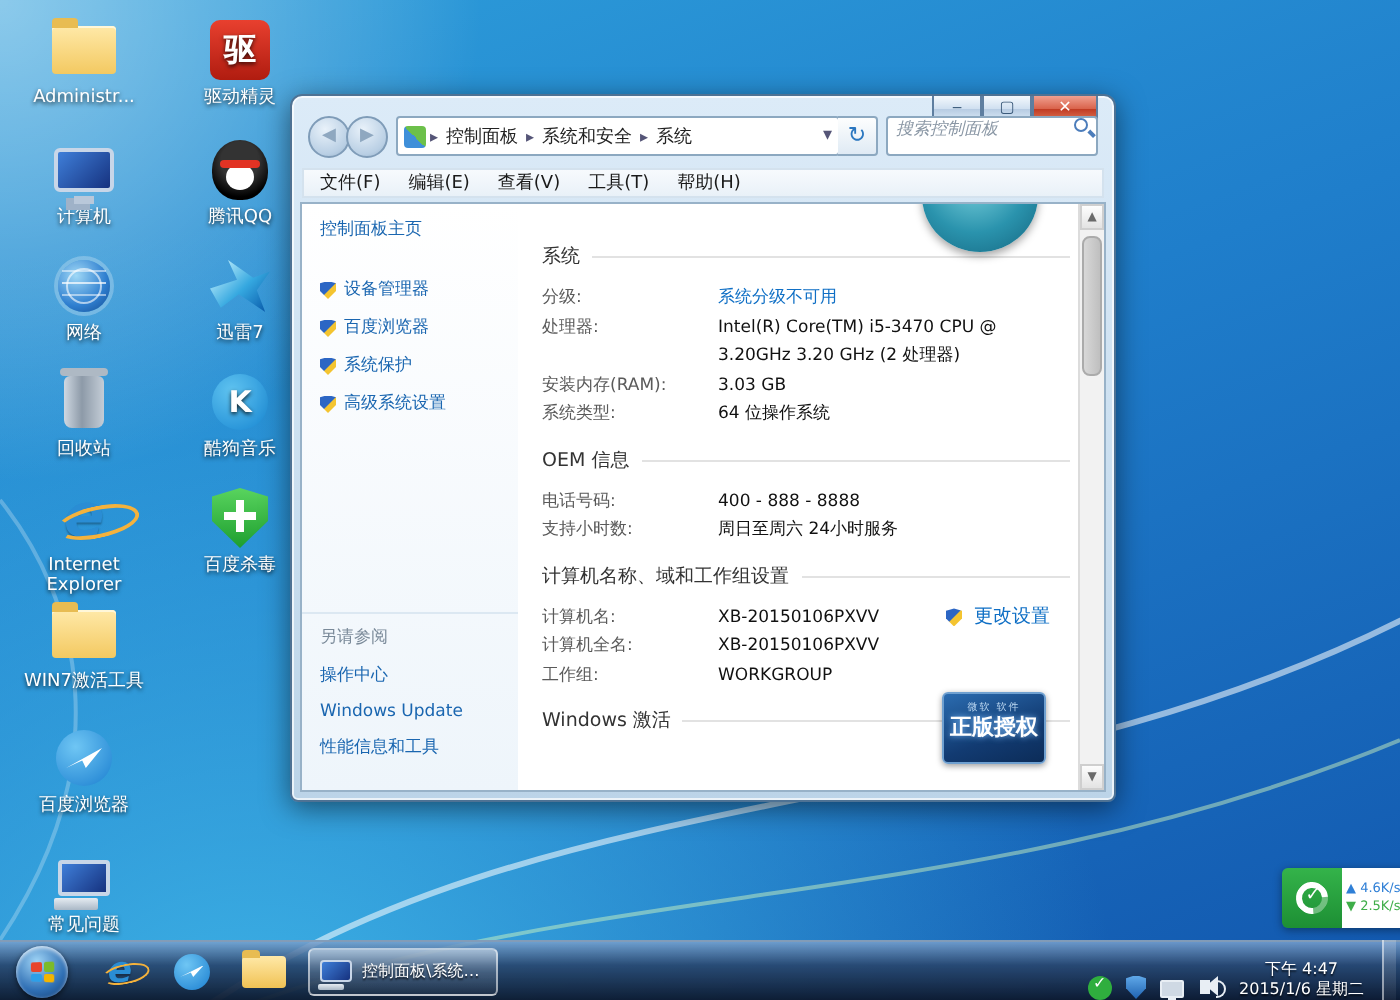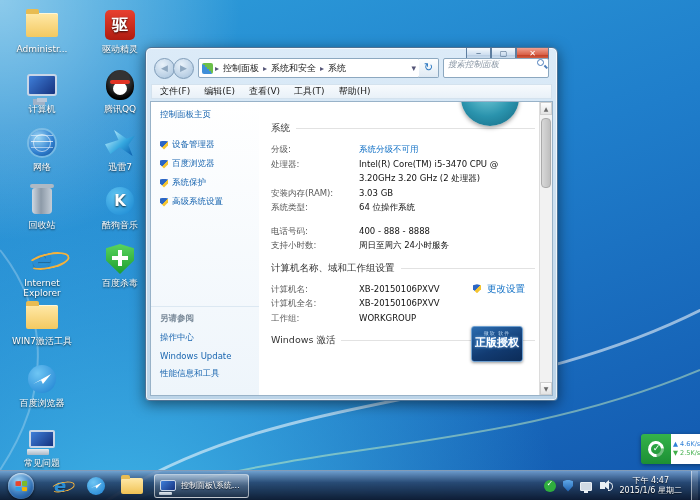--- a/index.html
+++ b/index.html
@@ -67,21 +67,21 @@
   .searchbox .spring { flex:1; }
   .mag { width:7px; height:7px; border:1.5px solid #4c7dbb; border-radius:50%; position:relative; }
   .mag:after { content:""; position:absolute; left:6px; top:6px; width:4px; height:1.5px; background:#4c7dbb; transform:rotate(45deg); }
   .menubar { position:absolute; top:36px; left:5px; right:5px; height:15px; background:linear-gradient(#f7fafd,#e9f1f8); border:1px solid #d4e2ee; display:flex; gap:14px; align-items:center; padding:0 8px; font-size:9px; color:#1a1a1a; }
   .client { position:absolute; top:53px; left:4px; right:4px; bottom:4px; background:#fff; border:1px solid #98b2c8; display:flex; overflow:hidden; }
   .sidebar { width:108px; background:linear-gradient(#ffffff,#eef5fb); padding:7px 0 6px 9px; position:relative; font-size:8.5px; flex:none; }
   .sidebar .home { color:#1a66b0; margin-bottom:18px; }
   .task { display:flex; align-items:center; gap:4px; margin-bottom:7px; color:#1a66b0; }
   .miniShield { width:8px; height:9px; flex:none; background:linear-gradient(135deg,#2c66c4 48%,#f4c430 52%); clip-path:polygon(50% 0,100% 12%,100% 55%,50% 100%,0 55%,0 12%); }
   .seealso { position:absolute; left:0; right:0; bottom:8px; padding:6px 0 0 9px; border-top:1px solid #dce8f2; }
-  .seealso .hdr { color:#7a8a99; margin-bottom:7px;font-weight:bold; }
+  .seealso .hdr { color:#7a8a99; margin-bottom:7px; }
   .seealso .itm { color:#1a66b0; margin-bottom:7px; }
   .content { flex:1; position:relative; padding:20px 4px 0 12px; overflow:hidden; }
   .sphere { position:absolute; top:-32px; left:202px; width:58px; height:56px; border-radius:50%;
             background:radial-gradient(circle at 45% 35%,#7fd4df,#2a93ad 55%,#14657f); box-shadow:0 2px 4px rgba(0,0,0,.35); }
   .sechdr { display:flex; align-items:center; gap:6px; font-size:9.5px; color:#333; margin-bottom:7px; }
   .sechdr .rule { flex:1; border-top:1px solid #e2e2e2; }
   .row { display:flex; font-size:8.5px; line-height:14.5px; }
   .row .lab { width:88px; color:#5a5a5a; flex:none; }
   .row .val { color:#111; }
   a.lnk { color:#0f6fc5; text-decoration:none; }
@@ -111,21 +111,21 @@
   .tbico .ie { font-size:18px; line-height:18px; }
   .tbico .ie:after { left:-3px; top:5px; width:22px; height:8px; border-width:1.5px; }
   .tbico .bbrowser { width:18px; height:18px; } .tbico .bbrowser:before { left:3px; top:6px; width:12px; height:6px; }
   .tbfolder { width:22px; height:16px; background:linear-gradient(#ffe9a8,#f0c254); border-radius:2px; position:relative; }
   .tbfolder:before { content:""; position:absolute; top:-3px; left:0; width:9px; height:4px; background:#e8bc52; border-radius:2px 2px 0 0; }
   .taskbtn { height:24px; margin-left:4px; padding:0 8px 0 5px; display:flex; align-items:center; gap:5px; max-width:95px;
              background:linear-gradient(rgba(255,255,255,.45),rgba(255,255,255,.15) 50%,rgba(255,255,255,.05)); border:1px solid rgba(255,255,255,.55); border-radius:3px;
              color:#fff; font-size:8px; text-shadow:0 1px 1px rgba(0,0,0,.8); }
   .taskbtn .pc2 { width:16px; height:11px; border-width:1px; flex:none; } .taskbtn .pc2:after { left:-2px; bottom:-5px; width:13px; height:3px; }
   .taskbtn .txt { white-space:nowrap; overflow:hidden; text-overflow:ellipsis; }
-  .tray { margin-left:auto; display:flex; align-items:center; gap:5px; padding-right:2px; height:100%; }
+  .tray { margin-left:auto; display:flex; align-items:flex-end; gap:5px; padding-right:2px; height:100%; }
   .trayico { width:13px; height:13px; display:flex; align-items:center; justify-content:center; }
   .greenck { width:12px; height:12px; border-radius:50%; background:#2fae3e; position:relative; }
   .greenck:before { content:"✓"; position:absolute; left:2.5px; top:-0.5px; color:#fff; font-size:8px; }
   .blueshield { width:10px; height:12px; background:linear-gradient(#5fa8e8,#1c5fae); clip-path:polygon(50% 0,100% 14%,100% 55%,50% 100%,0 55%,0 14%); }
   .netico { width:12px; height:9px; border:1px solid #e8eef4; background:#cfd9e4; border-radius:1px; position:relative; margin-top:2px; }
   .netico:after { content:""; position:absolute; left:3px; bottom:-3px; width:4px; height:2px; background:#e8eef4; }
   .spk { width:5px; height:7px; background:#e8eef4; position:relative; margin-right:4px; }
   .spk:before { content:""; position:absolute; left:3px; top:-2px; border:5px solid transparent; border-left:6px solid #e8eef4; border-right:0; transform:rotate(180deg); }
   .spk:after { content:""; position:absolute; left:8px; top:0px; width:4px; height:7px; border:1.5px solid #e8eef4; border-left:none; border-radius:0 5px 5px 0; }
   .clock { color:#fff; font-size:8px; text-align:center; line-height:10px; text-shadow:0 1px 1px rgba(0,0,0,.8); padding:0 4px; }
@@ -311,20 +311,24 @@
             <span class="lab">安装内存(RAM):</span>
             <span class="val">3.03 GB</span>
           </div>
         <div class="row">
             <span class="lab">系统类型:</span>
             <span class="val">64 位操作系统</span>
           </div>
       </div>
 
       <div class="sectionblock">
+        <div class="sechdr">
+            <span>OEM 信息</span>
+            <span class="rule"></span>
+          </div>
         <div class="row">
             <span class="lab">电话号码:</span>
             <span class="val">400 - 888 - 8888</span>
           </div>
         <div class="row">
             <span class="lab">支持小时数:</span>
             <span class="val">周日至周六  24小时服务</span>
           </div>
       </div>
 

